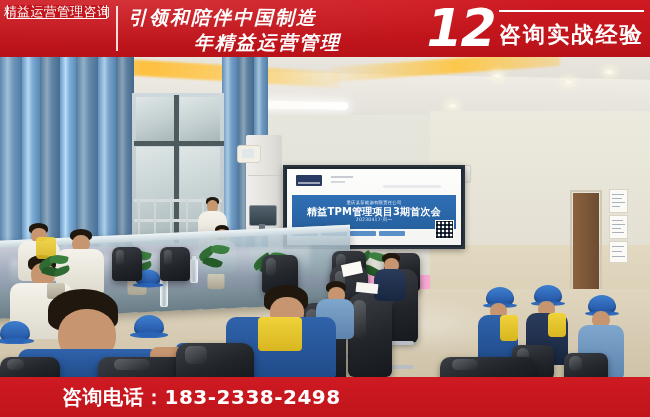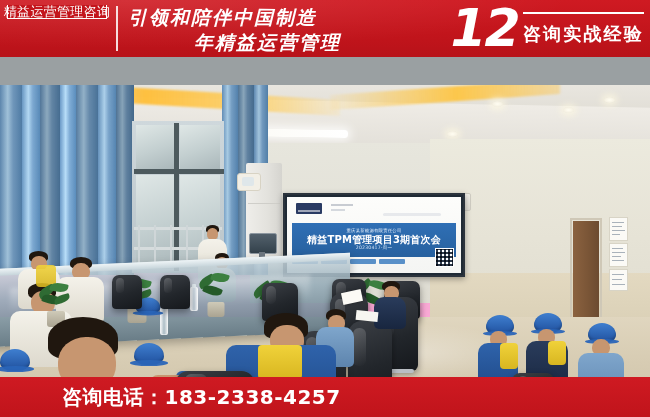--- a/index.html
+++ b/index.html
@@ -36,26 +36,26 @@
 
   
   .years{position:absolute;right:6px;top:0px;height:57px;display:flex;align-items:center;}
   .years .num{color:#fff;font-size:52px;font-weight:bold;font-style:italic;line-height:1;
               letter-spacing:-2px;font-family:"DejaVu Sans",sans-serif;padding-right:4px;
               transform:translateY(-1px);}
   .years .txt{display:flex;flex-direction:column;justify-content:center;color:#fff;}
   .years .txt .t1{font-size:18px;font-weight:bold;letter-spacing:.5px;line-height:1.22;white-space:nowrap;
                   font-family:"DejaVu Sans",sans-serif;}
   .years .txt .rule{height:2px;background:#fff;margin:1px 0;}
-  .years .txt .t2{font-size:18px;font-weight:bold;letter-spacing:2.2px;line-height:1.22;white-space:nowrap;
+  .years .txt .t2{font-size:22px;font-weight:bold;letter-spacing:2.2px;line-height:1.22;white-space:nowrap;
                   font-family:Liberation Serif, serif;margin-top:9px;}
 
   
   .photo{position:absolute;left:0;top:57px;width:650px;height:320px;overflow:hidden;
-         background:#f9a8d4;margin-top:28px;}
+         background:#f9a8d4;}
 
   
   .ceiling{position:absolute;left:0;top:0;width:650px;height:62px;
            background:linear-gradient(180deg,#e9e6df 0%,#dedbd3 60%,#d2cfc6 100%);}
   .cove1{position:absolute;left:40px;top:6px;width:300px;height:16px;
          background:linear-gradient(90deg,rgba(255,196,60,.0),rgba(255,190,55,.95) 35%,rgba(255,205,90,.8) 70%,rgba(255,220,140,.2));
          transform:skewY(3.4deg);filter:blur(1.2px);}
   .cove2{position:absolute;left:330px;top:2px;width:230px;height:15px;
          background:linear-gradient(90deg,rgba(255,215,120,.15),rgba(255,196,60,.9) 55%,rgba(255,190,50,.35));
          transform:skewY(-4deg);filter:blur(1.2px);}
@@ -473,17 +473,17 @@
     </div>
     <div class="chair sheen" style="left:98px;top:300px;width:130px;height:24px;border-radius:10px 10px 0 0"></div>
     <div class="chair sheen" style="left:176px;top:286px;width:78px;height:38px;border-radius:12px 12px 0 0"></div>
     <div class="chair sheen" style="left:440px;top:300px;width:96px;height:24px;border-radius:10px 10px 0 0"></div>
     <div class="chair sheen" style="left:0px;top:300px;width:60px;height:24px;border-radius:10px 10px 0 0"></div>
 
   </div>
 
   <div class="footer">
     <div class="inner">
-      <div class="f2">咨询电话：183-2338-4257</div>
+      <div class="f2">咨询电话：183-2338-2498</div>
     </div>
   </div>
 
 </div>
 
 </body></html>

